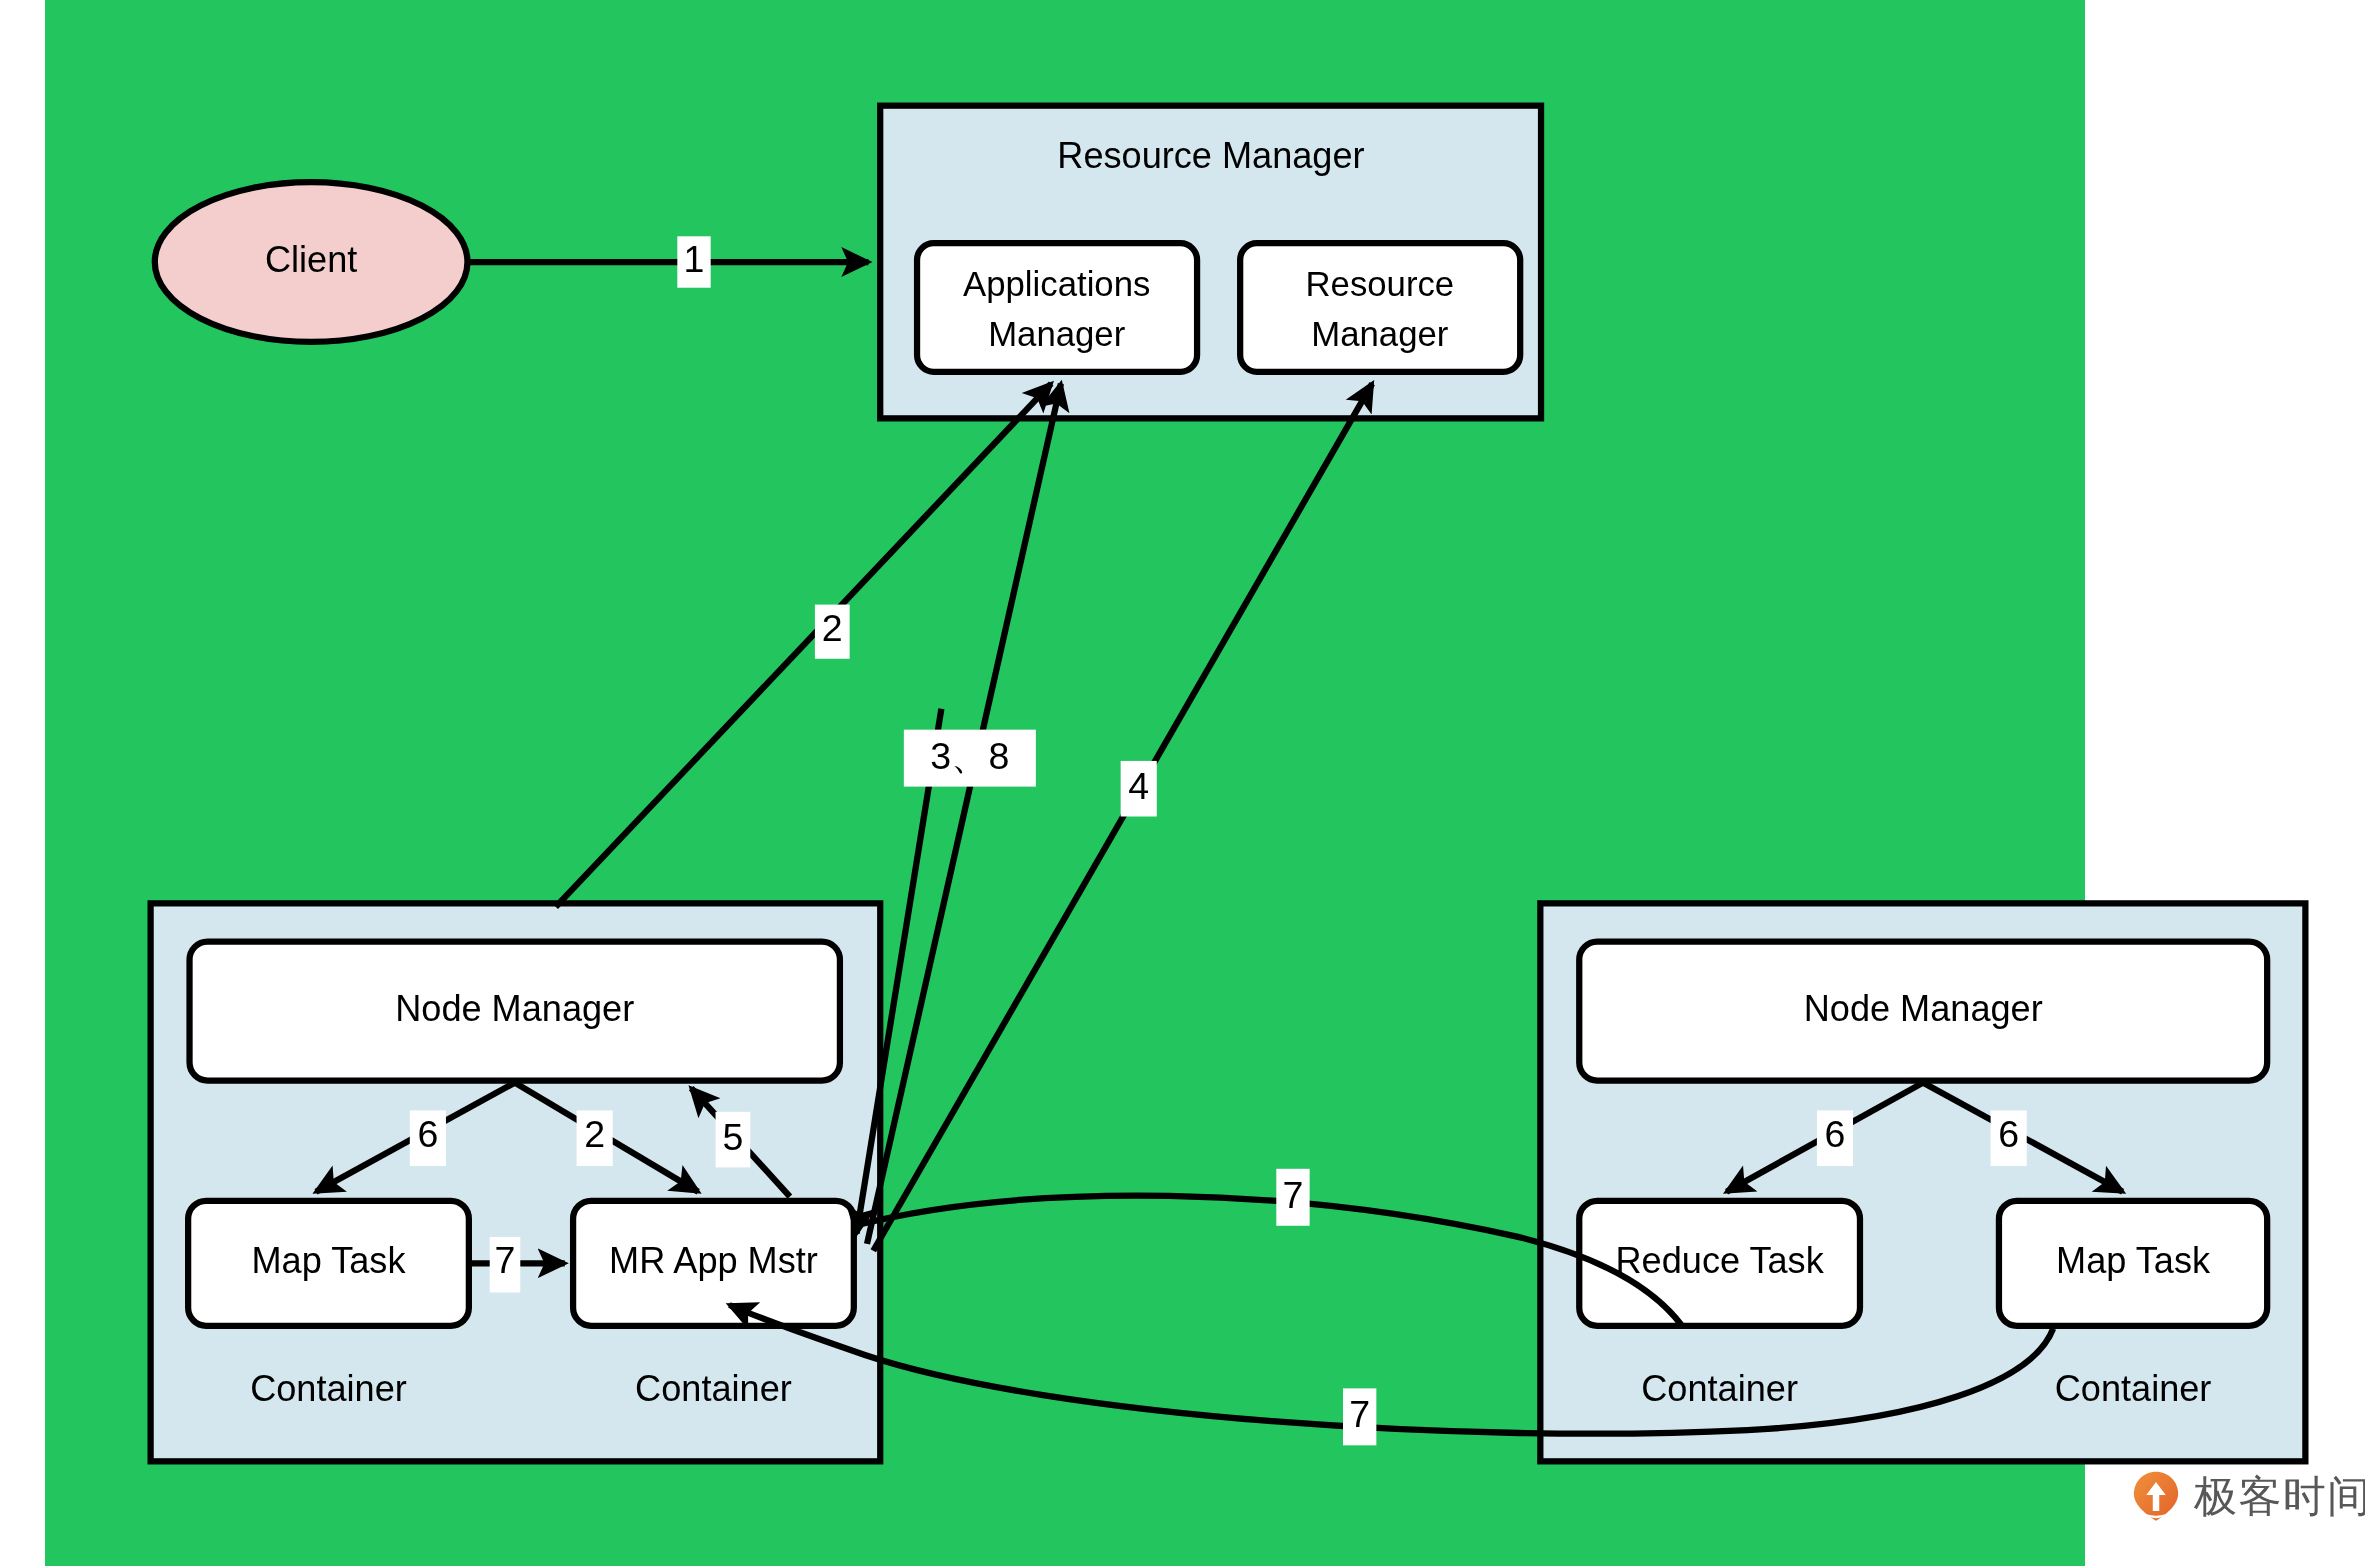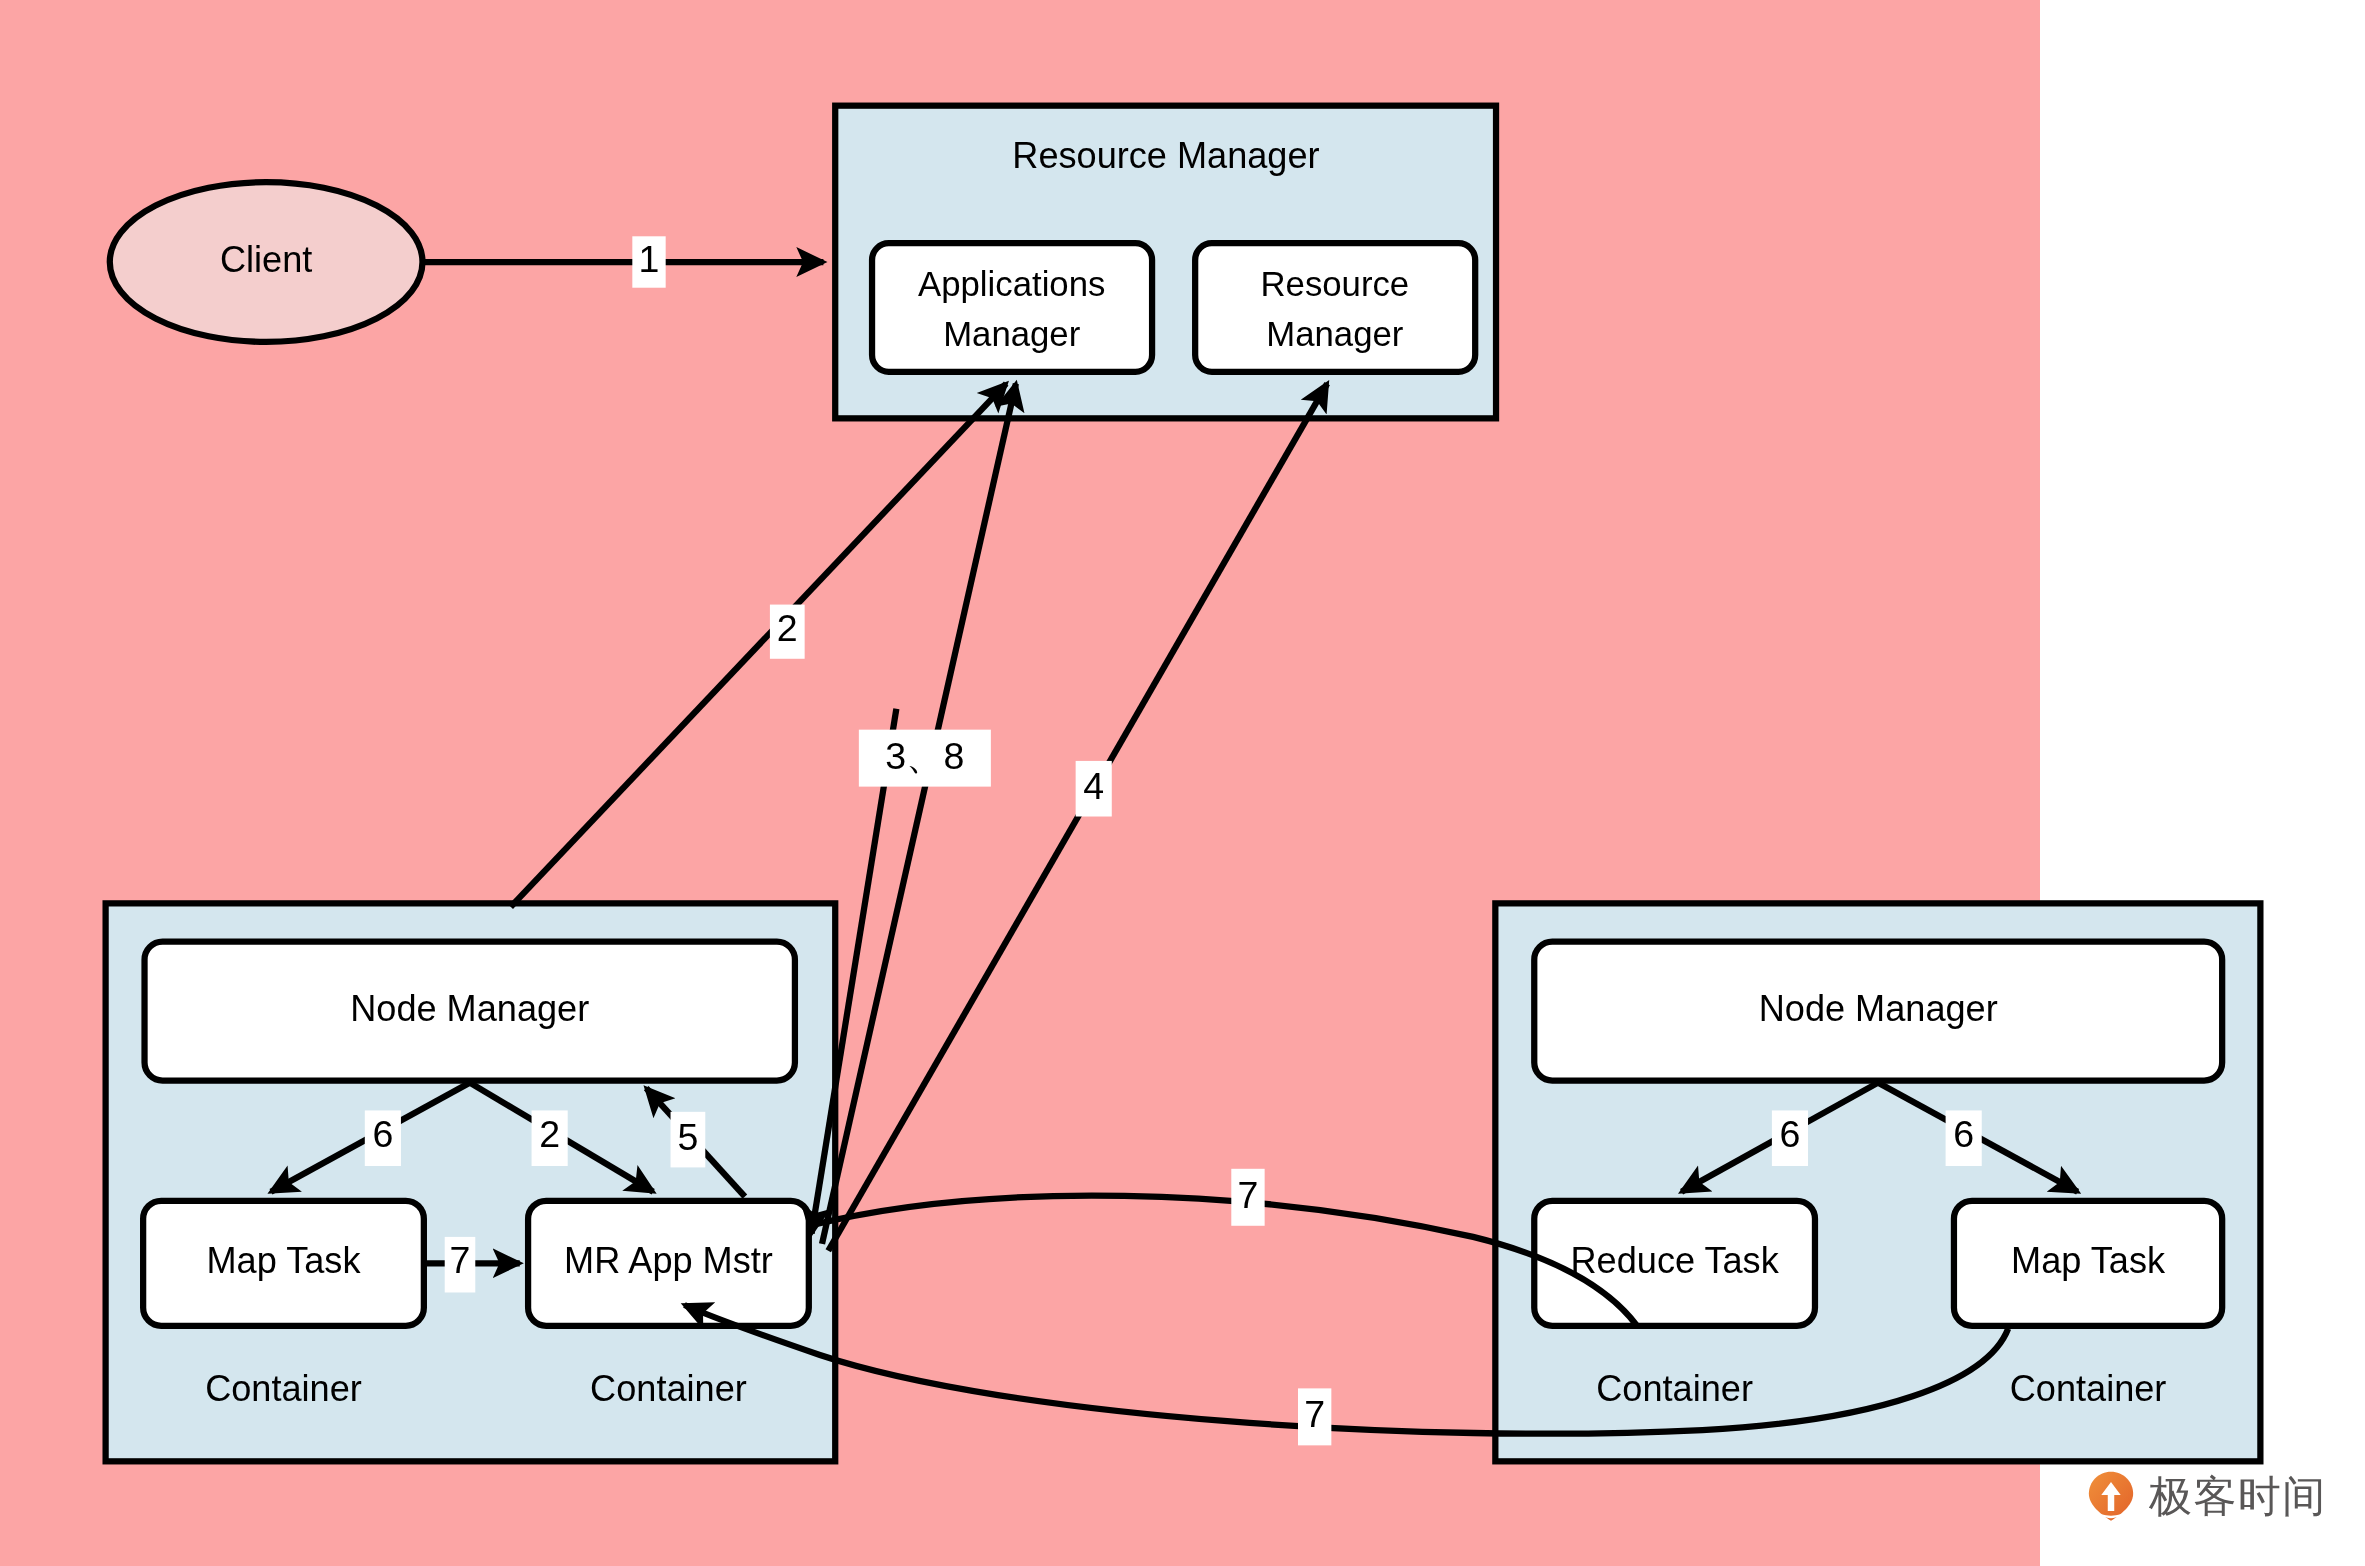--- a/index.html
+++ b/index.html
@@ -10,21 +10,22 @@
   body {
     width: 2366px;
     height: 1567px;
     font-family: "Liberation Sans", sans-serif;
     overflow: hidden;
   }
   #diagram-root {
     position: relative;
     width: 2040px;
     height: 1567px;
-    background: #fca5a5;
+    background: #22c55e;
+    margin-left: 45px;
   }
   svg.diagram {
     position: absolute;
     top: 0;
     left: 0;
     width: 2366px;
     height: 1567px;
     display: block;
   }
   .node-text {

